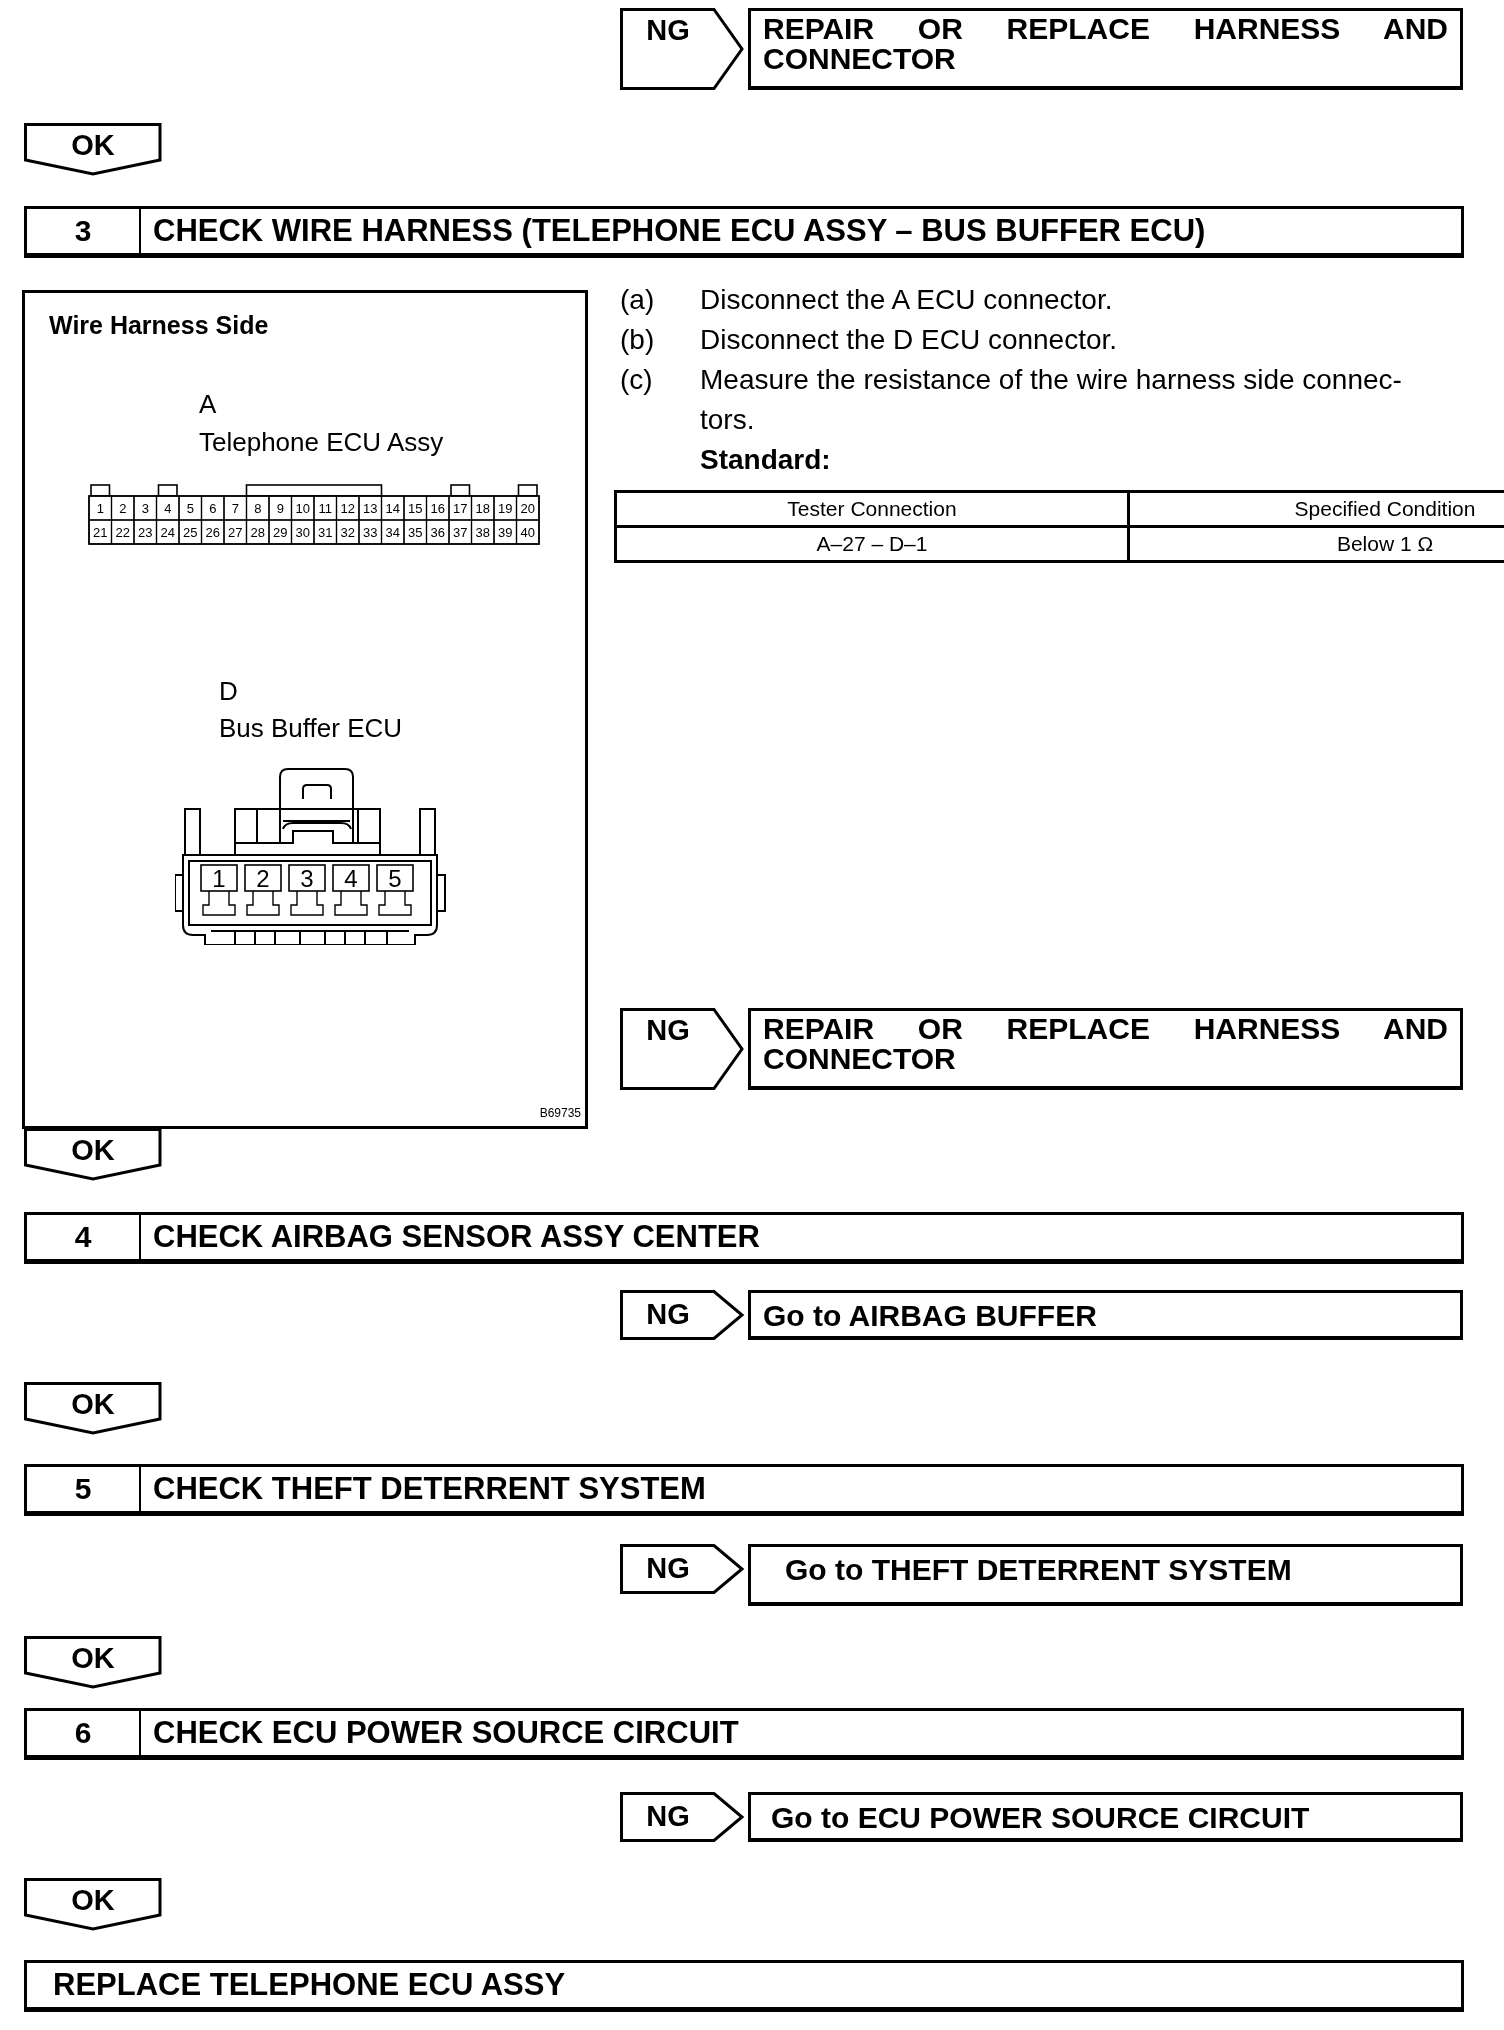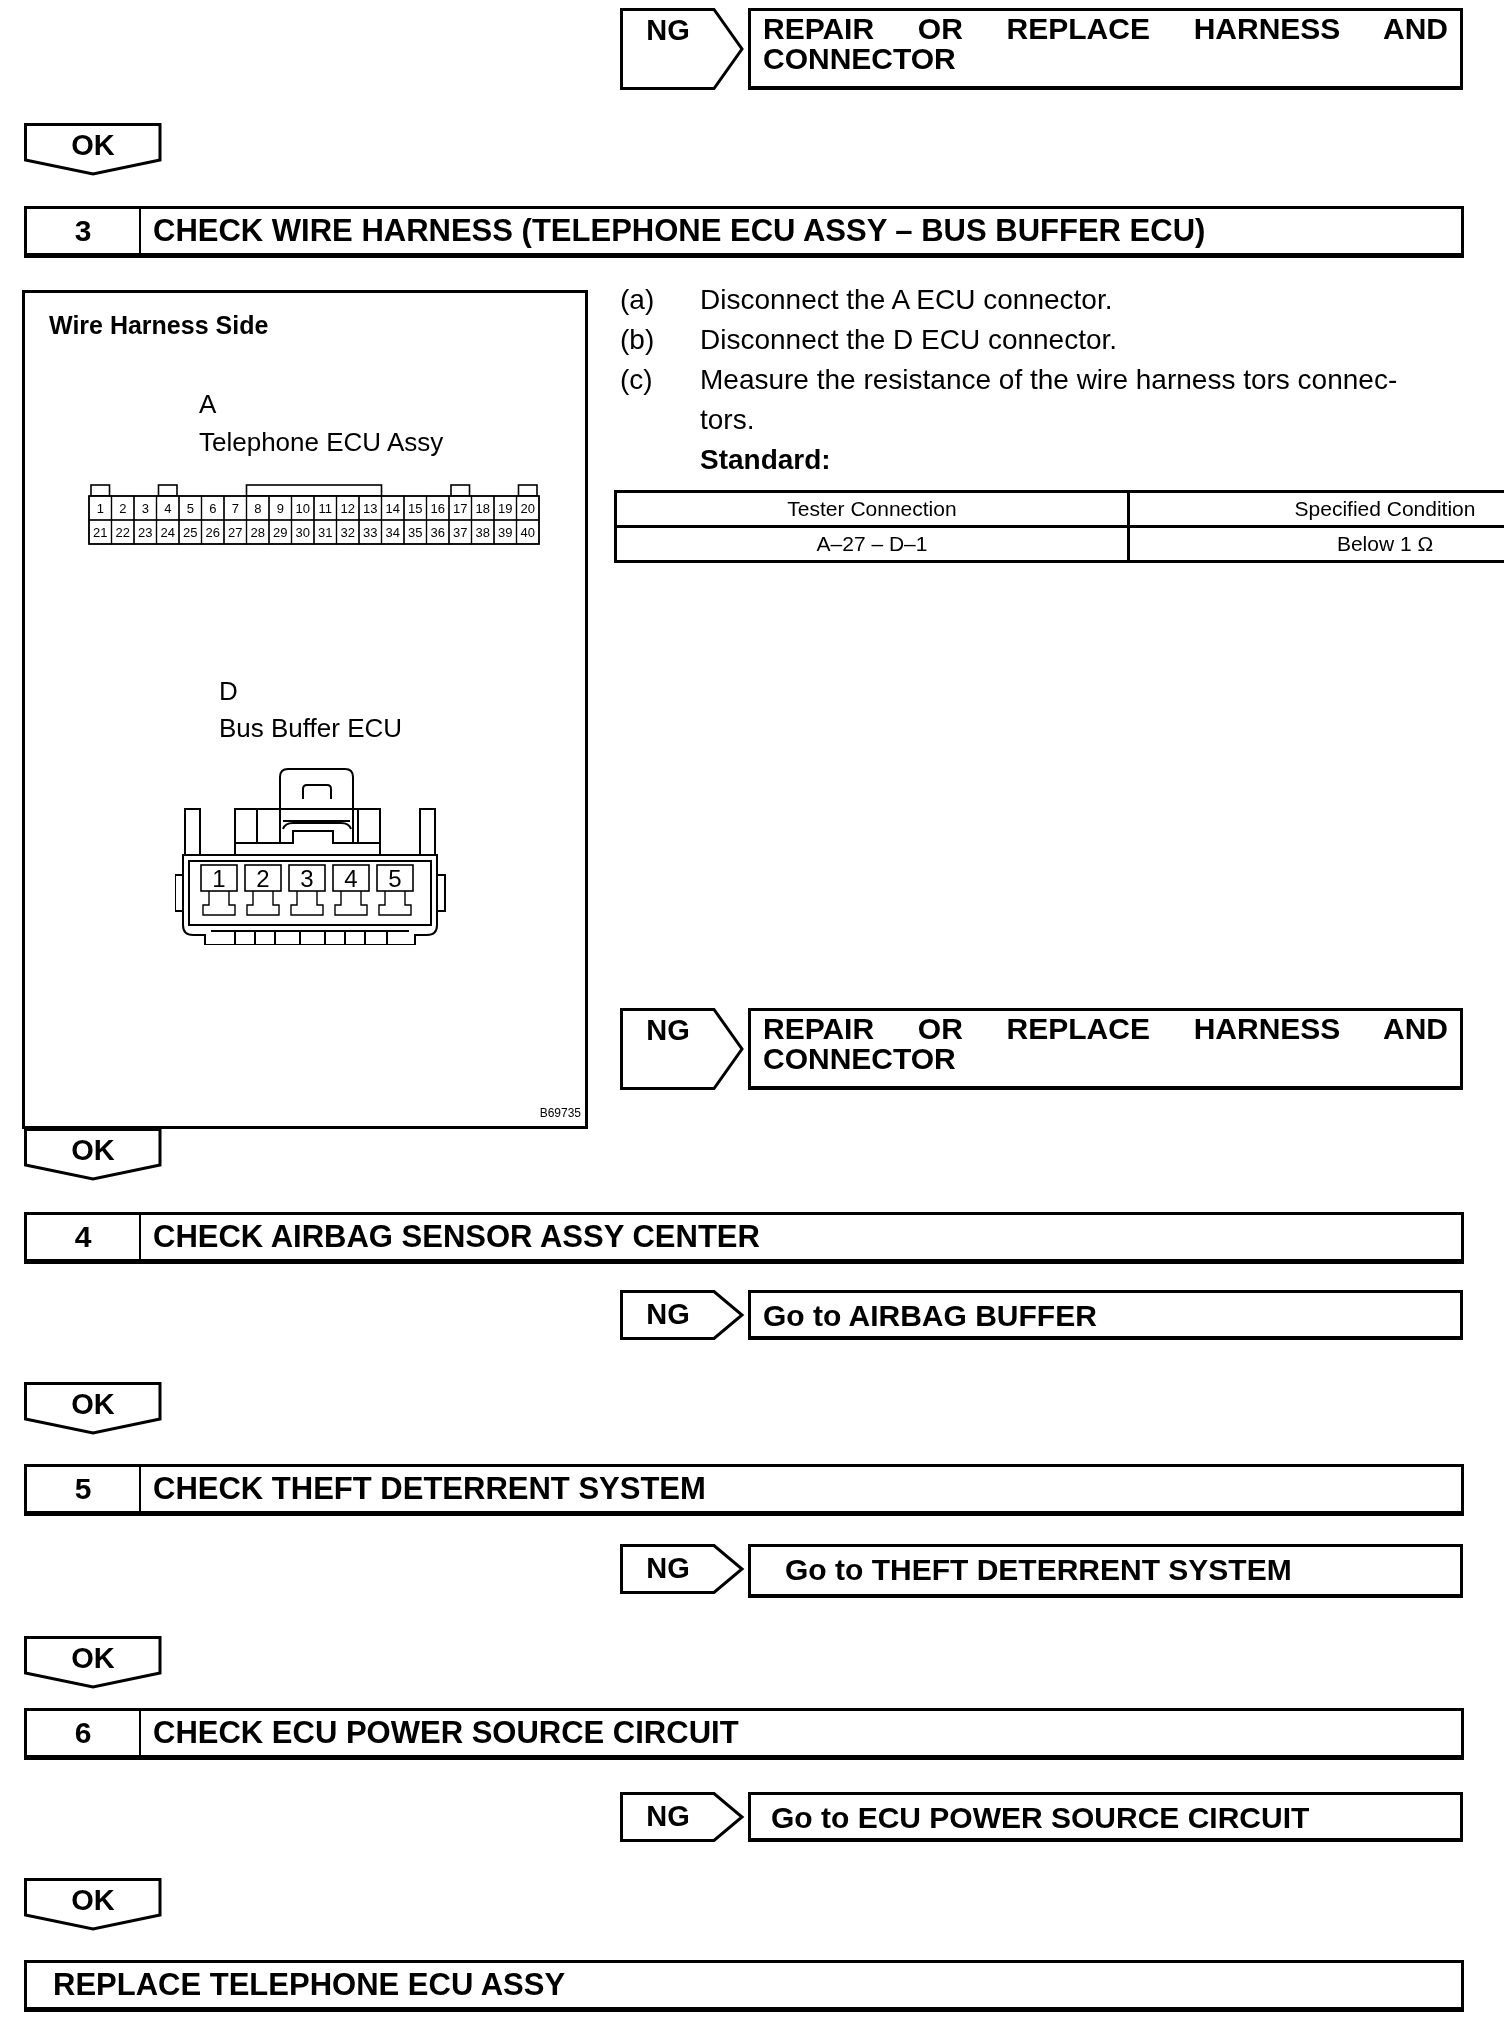--- a/index.html
+++ b/index.html
@@ -236,21 +236,21 @@
 <div class="step" style="top:280px;">
   <span class="k">(a)</span>
   <span class="t">Disconnect the A ECU connector.</span>
 </div>
 <div class="step" style="top:320px;">
   <span class="k">(b)</span>
   <span class="t">Disconnect the D ECU connector.</span>
 </div>
 <div class="step" style="top:360px;">
   <span class="k">(c)</span>
-  <span class="t">Measure the resistance of the wire harness tors connec-</span>
+  <span class="t">Measure the resistance of the wire harness side connec-</span>
 </div>
 <div class="step" style="top:400px;">
   <span class="t">tors.</span>
 </div>
 <div class="standard">Standard:</div>
 
 <table class="spec">
   <tbody>
       <tr>
     <td>Tester Connection</td>
@@ -307,21 +307,21 @@
   <div class="hdr-num">5</div>
   <div class="hdr-title">CHECK THEFT DETERRENT SYSTEM</div>
 </div>
 
 <div class="ng" style="top:1544px;height:50px;">
   <svg width="124" height="50">
     <polygon points="1.5,1.5 94,1.5 122,25 94,48.5 1.5,48.5" fill="#fff" stroke="#000" stroke-width="3"></polygon>
   </svg>
   <div class="ng-label" style="top:8px;">NG</div>
 </div>
-<div class="result-box" style="top:1544px;height:54px;padding-top:8px;padding-left:34px;">
+<div class="result-box" style="top:1544px;height:62px;padding-top:8px;padding-left:34px;">
   <span>Go to THEFT DETERRENT SYSTEM</span>
 </div>
 
 <div class="ok" style="top:1636px;">
   <svg width="138" height="52">
     <polygon points="1.5,1.5 136,1.5 136,37 69,51 1.5,37" fill="#fff" stroke="#000" stroke-width="3"></polygon>
   </svg>
   <div class="ok-label">OK</div>
 </div>
 

